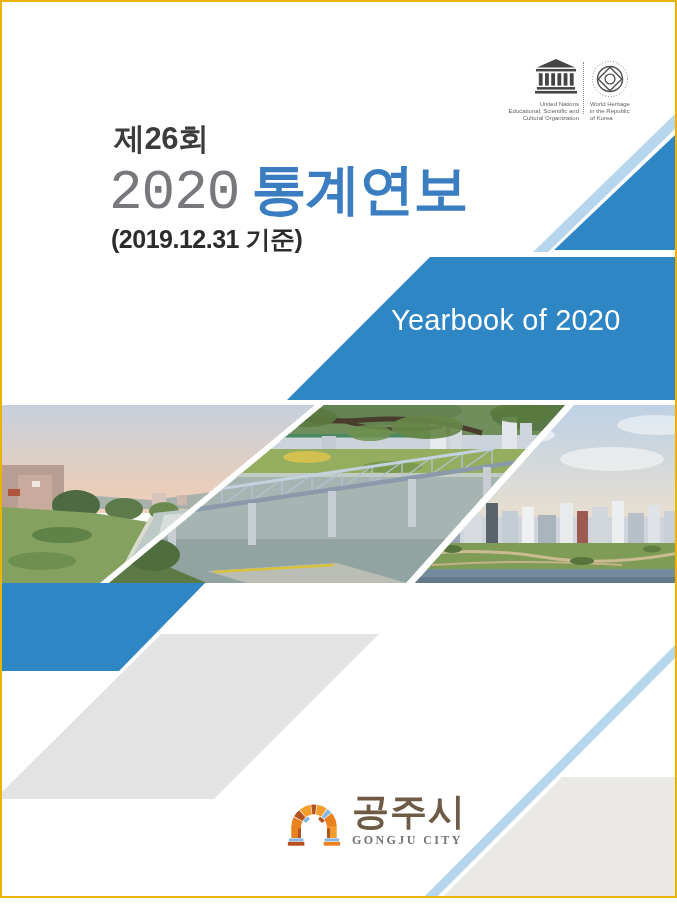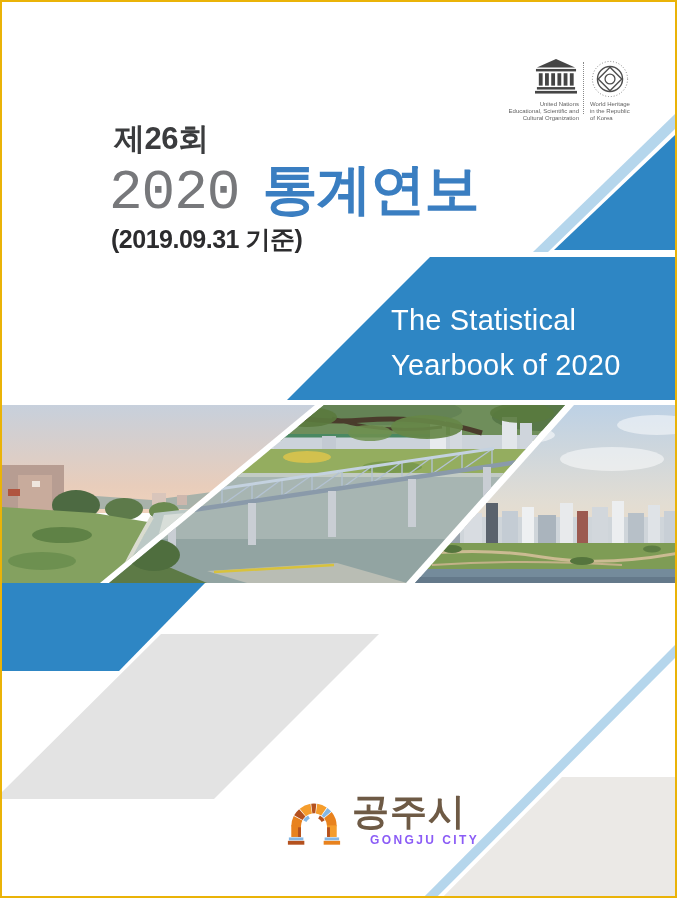--- a/index.html
+++ b/index.html
@@ -23,37 +23,37 @@
   
   .unesco-caption{font-size:6px;line-height:1.18;color:#636363;letter-spacing:0;}
   .cap-right{right:96px;top:99px;text-align:right;width:90px;}
   .cap-left{left:588px;top:99px;text-align:left;width:80px;}
   .divider{left:581px;top:60px;height:52px;width:0;border-left:1px dotted #8a8a8a;}
 
   
   .t1{left:112px;top:116px;font-size:31px;font-weight:700;color:#3b3c3e;letter-spacing:-0.5px;}
   .t2{left:107px;top:151px;white-space:nowrap;}
   .t2 .year{font-size:56px;font-weight:400;color:#77787b;letter-spacing:-1px;font-family:Liberation Mono, monospace;}
-  .t2 .kr{font-size:55px;font-weight:700;color:#3a7ec1;margin-left:23px;letter-spacing:-1px;}
+  .t2 .kr{font-size:55px;font-weight:700;color:#3a7ec1;margin-left:12px;letter-spacing:-1px;}
   .t3{left:109px;top:221px;font-size:25px;font-weight:700;color:#2c2c2e;letter-spacing:-0.5px;}
   .band-text{left:389px;top:296px;color:#ffffff;font-size:29px;line-height:45px;font-weight:400;letter-spacing:0.2px;}
 
   
   .strip{left:0;top:403px;width:677px;height:178px;}
   .photo{position:absolute;inset:0;}
   .photo svg{position:absolute;left:0;top:0;}
   .p1{clip-path:polygon(0px 0px,313px 0px,98px 178px,0px 178px);}
   .p2{clip-path:polygon(322px 0px,563px 0px,404px 178px,107px 178px);}
   .p3{clip-path:polygon(572px 0px,677px 0px,677px 178px,413px 178px);}
 
   
   .footer-logo{left:283px;top:795px;display:flex;align-items:center;}
   .city-names{margin-left:9px;margin-top:-4px;}
   .city-kr{font-size:37px;font-weight:700;color:#6e5a45;letter-spacing:1px;line-height:1.05;}
-  .city-en{font-size:12px;font-weight:700;color:#8b5cf6;letter-spacing:2.4px;margin-top:1px;margin-left:18px;}
+  .city-en{font-size:12px;font-weight:700;color:#737373;letter-spacing:2.4px;margin-top:1px;margin-left:0;font-family:Liberation Serif, serif;}
 </style>
 </head>
 <body>
 
 <div class="page">
 
   <div class="layer stripe-tr"></div>
   <div class="layer tri-tr"></div>
   <div class="layer band"></div>
   <div class="layer blue-bl"></div>
@@ -96,24 +96,23 @@
   <div class="abs unesco-caption cap-left">
     <span style="display:block">World Heritage</span>
     <span style="display:block">in the Republic</span>
     <span style="display:block">of Korea</span>
   </div>
 
   <div class="abs t1">제26회</div>
   <div class="abs t2">
     <span class="year">2020</span><span class="kr">통계연보</span>
   </div>
-  <div class="abs t3">(2019.09.31 기준)</div>
+  <div class="abs t3">(2019.12.31 기준)</div>
 
   <div class="abs band-text">
-    <div>The Statistical</div>
     <div>Yearbook of 2020</div>
   </div>
 
   <div class="abs strip">
 
     <div class="photo p1">
       <svg width="677" height="178" viewBox="0 0 677 178">
         <defs>
           <linearGradient id="sky1" x1="0" y1="0" x2="0" y2="1">
             <stop offset="0" stop-color="#c7d0dc"></stop>

